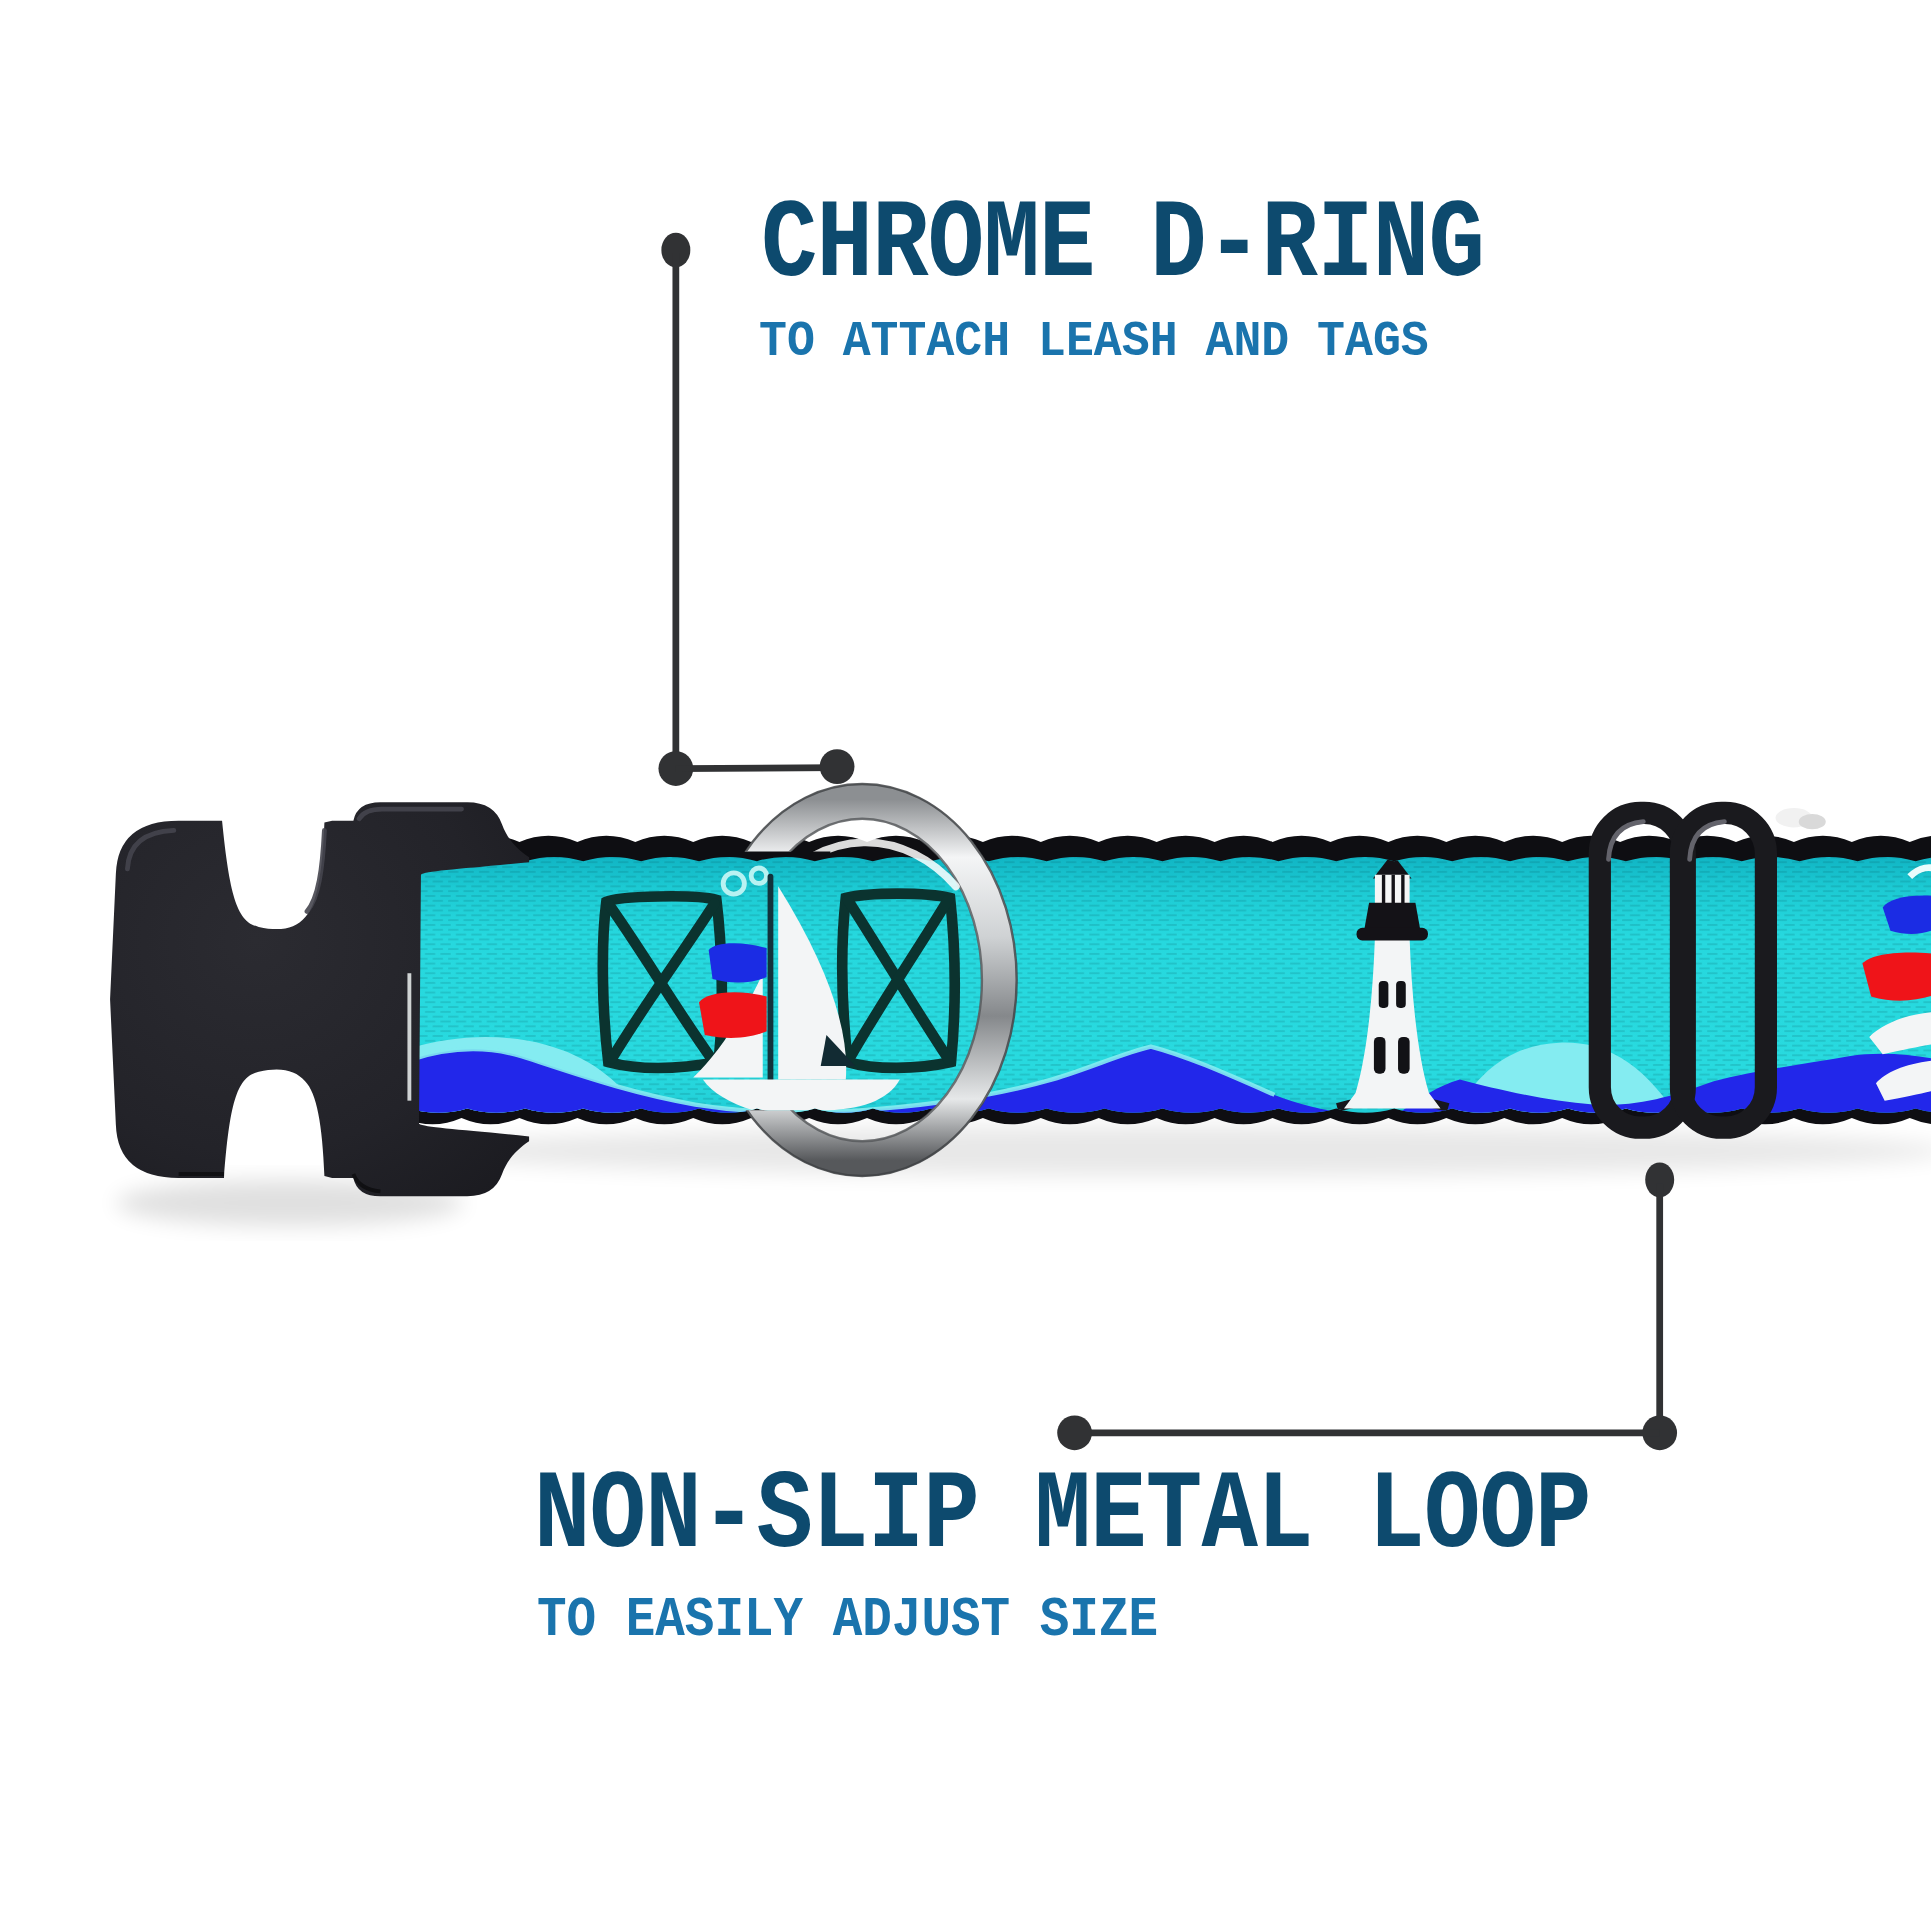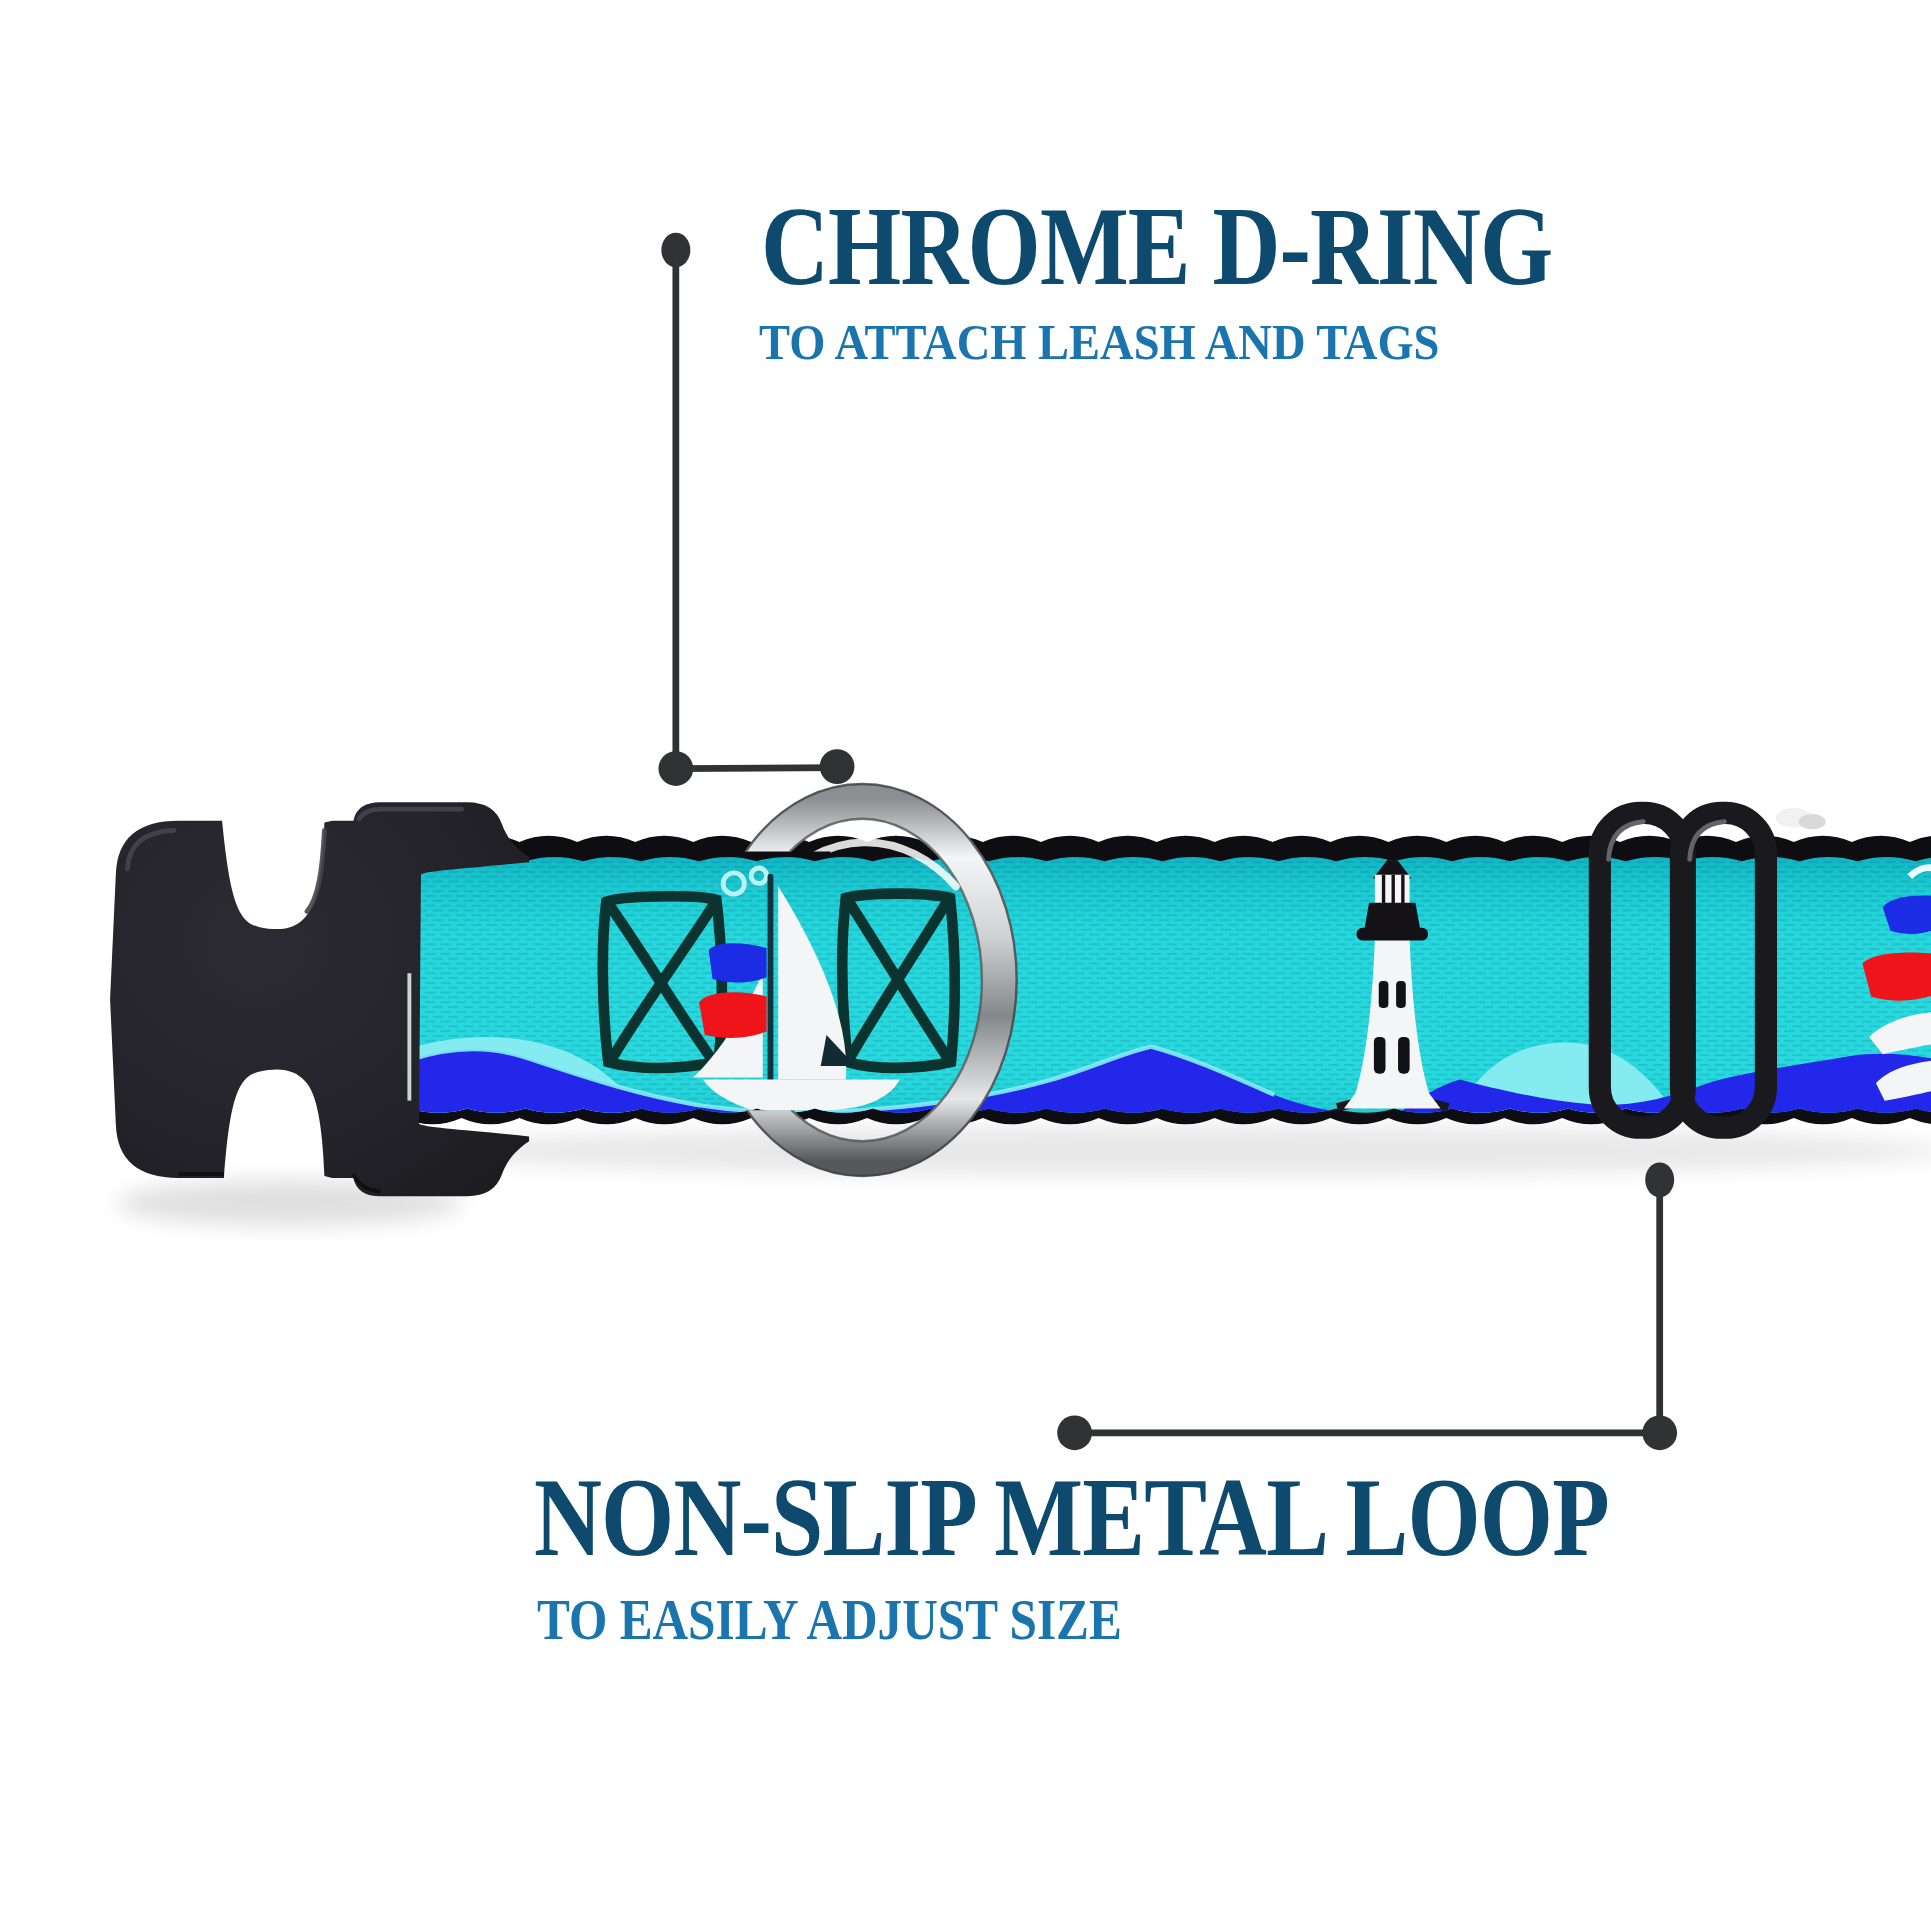--- a/index.html
+++ b/index.html
@@ -1,17 +1,17 @@
 <!DOCTYPE html>
 <html><head>
 <meta charset="utf-8">
 <style>
   html,body{margin:0;padding:0;background:#ffffff;}
   .stage{position:relative;width:1931px;height:1931px;background:#ffffff;overflow:hidden;
-         font-family:Liberation Serif, serif;}
+         font-family:Liberation Mono, monospace;}
   .art{position:absolute;left:0;top:0;width:1931px;height:1931px;}
   .callout-title{position:absolute;font-weight:700;line-height:1;white-space:nowrap;
                  color:#0d4a6e;transform-origin:left top;letter-spacing:-1px;}
   .callout-sub{position:absolute;font-weight:700;line-height:1;white-space:nowrap;
                color:#1a74ad;transform-origin:left top;letter-spacing:0;}
   #dring-title{left:761px;top:190px;font-size:112px;transform:scaleX(0.84);}
   #dring-sub{left:759px;top:317px;font-size:50px;transform:scaleX(0.93);}
   #loop-title{left:534px;top:1461px;font-size:112px;transform:scaleX(0.84);}
   #loop-sub{left:537px;top:1592px;font-size:56px;transform:scaleX(0.88);}
 </style>

